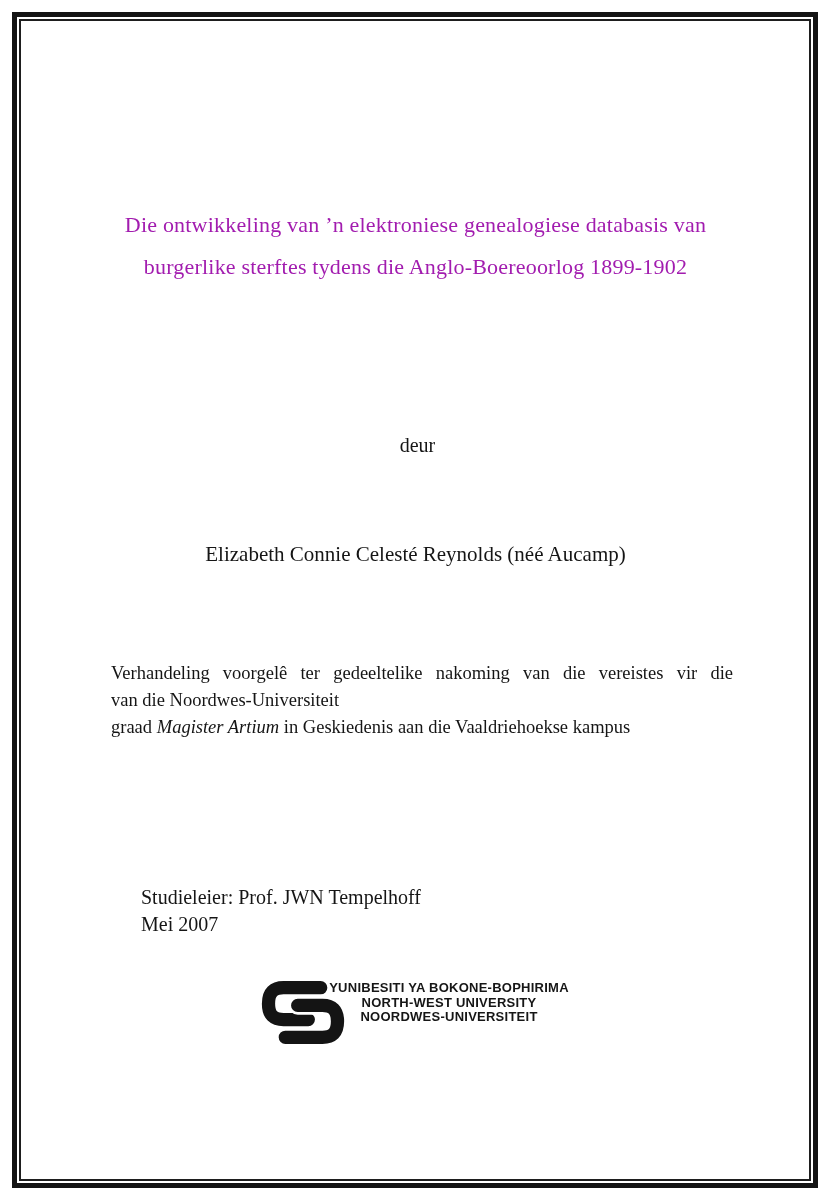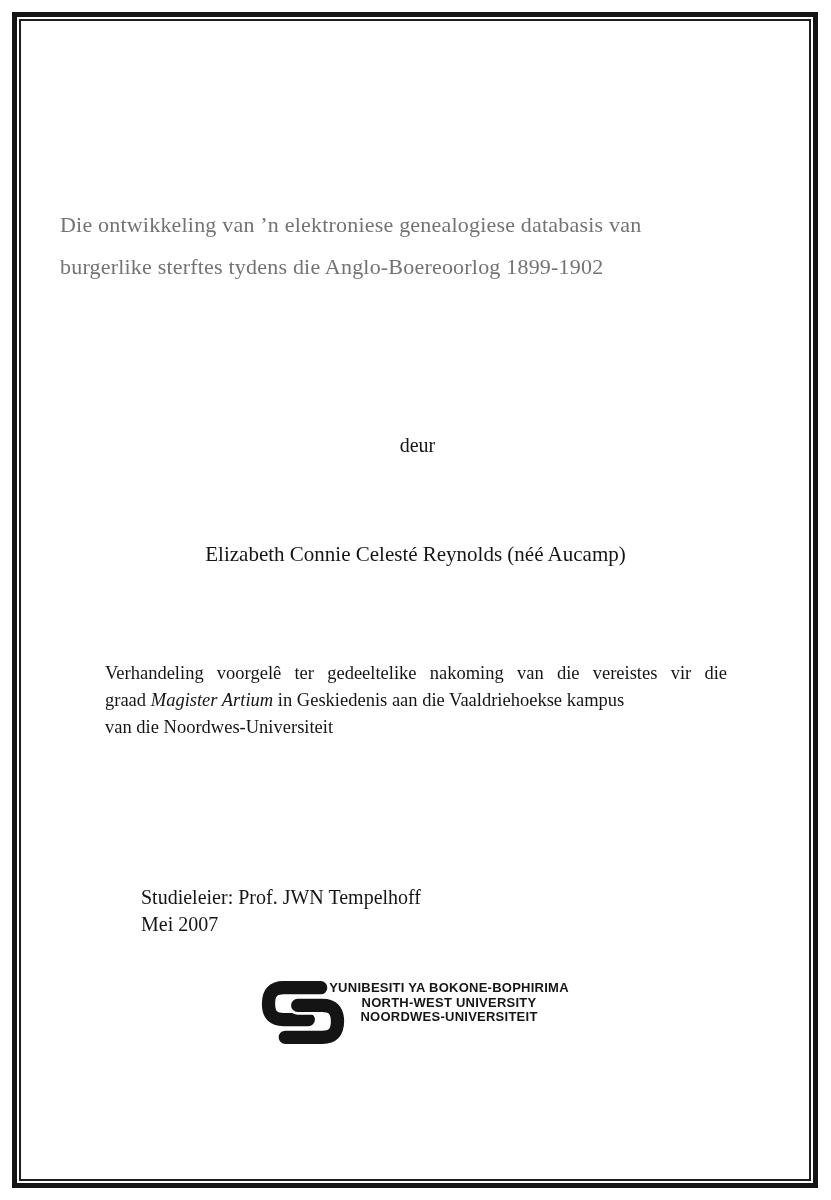--- a/index.html
+++ b/index.html
@@ -17,38 +17,38 @@
     width: 806px; height: 1176px;
     border: 5px solid #141414;
     box-sizing: border-box;
   }
   .frame-inner {
     position: absolute; inset: 2px;
     border: 2px solid #1e1e1e;
   }
   .title {
     position: absolute; left: 60px; right: 60px; top: 204px;
-    text-align: left;
+    text-align: center;
     font-size: 22px; line-height: 42px;
     letter-spacing: 0.2px;
-    color: #737373;
+    color: #a21caf;
   }
   .byline {
     position: absolute; left: 4px; right: 0; top: 434px;
     text-align: center;
     font-size: 20px;
   }
   .author {
     position: absolute; left: 0; right: 0; top: 518px;
     text-align: center;
     font-size: 21px;
     margin-top: 24px;
   }
   .statement {
-    position: absolute; left: 105px; top: 660px;
+    position: absolute; left: 111px; top: 660px;
     width: 622px;
     font-size: 18.5px; line-height: 27px;
   }
   .statement .just {
     display: block;
     text-align: justify;
     text-align-last: justify;
   }
   .statement .ln { display: block; }
   .statement i { font-style: italic; }
@@ -87,22 +87,22 @@
   <span>Die ontwikkeling van ’n elektroniese genealogiese databasis van</span><br>
   <span>burgerlike sterftes tydens die Anglo-Boereoorlog 1899-1902</span>
 </div>
 
 <div class="byline">deur</div>
 
 <div class="author">Elizabeth Connie Celesté Reynolds (néé Aucamp)</div>
 
 <div class="statement">
   <span class="just">Verhandeling voorgelê ter gedeeltelike nakoming van die vereistes vir die</span>
+  <span class="ln">van die Noordwes-Universiteit</span>
   <span class="ln"><span>graad </span><i>Magister Artium</i><span> in Geskiedenis aan die Vaaldriehoekse kampus</span></span>
-  <span class="ln">van die Noordwes-Universiteit</span>
 </div>
 
 <div class="credits">
   <span class="ln" style="display:block">Studieleier: Prof. JWN Tempelhoff</span>
   <span class="ln" style="display:block">Mei 2007</span>
 </div>
 
 <div class="logo">
   <svg class="logo-mark" width="92" height="71" viewBox="0 0 104 80" aria-hidden="true">
 

